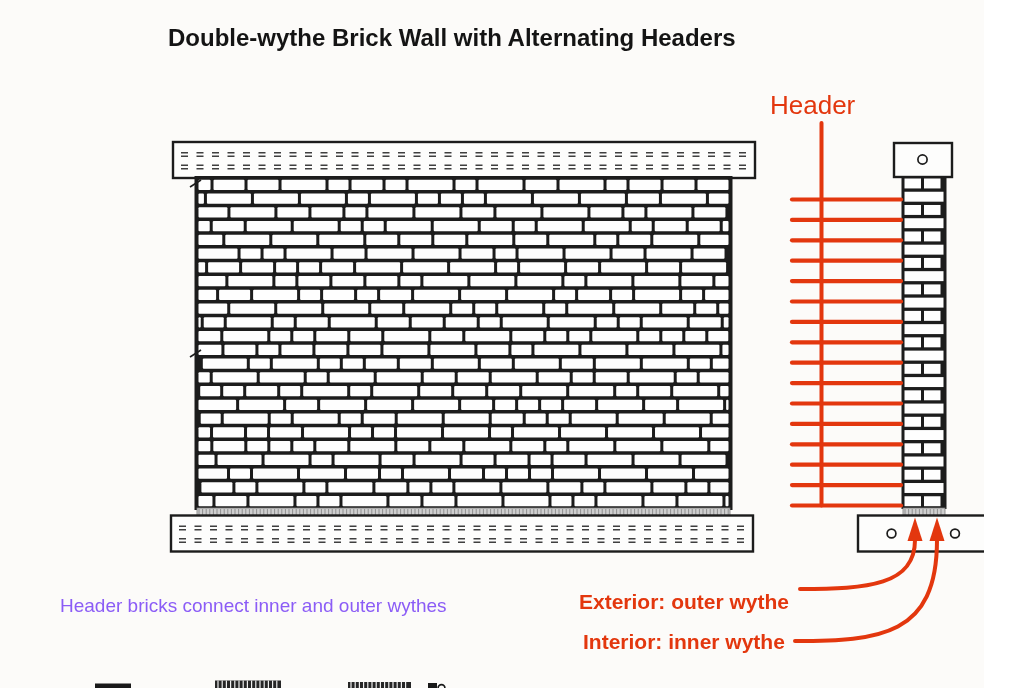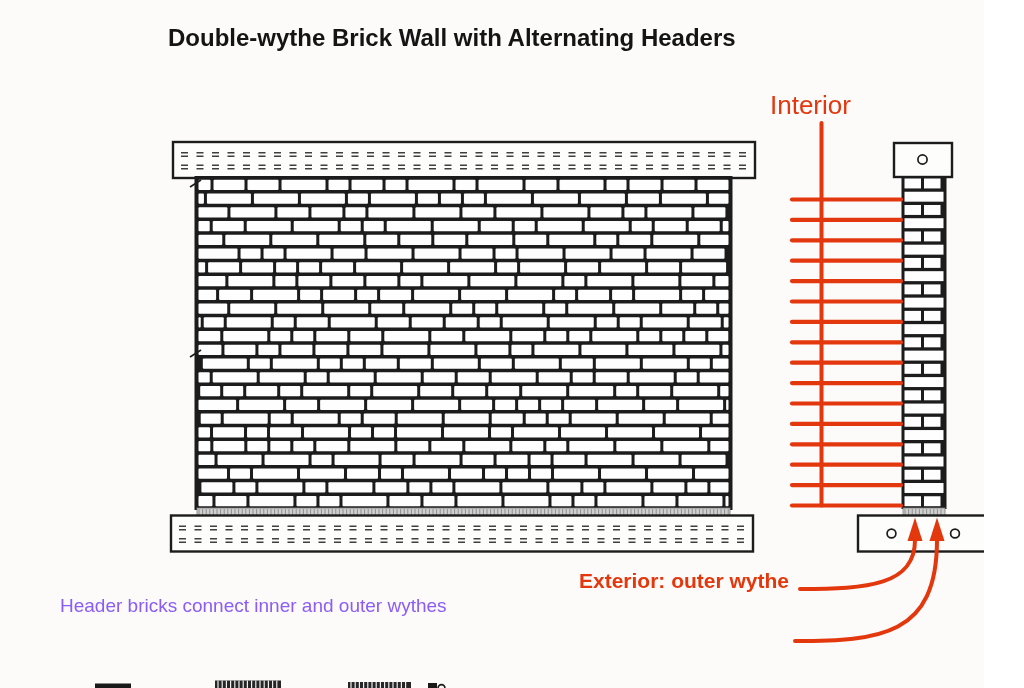--- a/index.html
+++ b/index.html
@@ -16,21 +16,21 @@
     left:168px;top:24px;
     font-size:24px;font-weight:bold;color:#141414;
   }
   .headers-label{
     left:770px;top:90px;
     font-size:26px;color:#e3370e;
   }
   .wythe-label{
     font-size:21px;font-weight:bold;color:#e3370e;
   }
-  .exterior-label{left:579px;top:569px;}
+  .exterior-label{left:579px;top:590px;}
   .interior-label{left:583px;top:630px;}
   .caption{
     left:60px;top:595px;
     font-size:19px;color:#8b5cf6;
   }
 </style>
 </head>
 <body>
 
 <div class="canvas">
@@ -526,16 +526,17 @@
         <rect x="95" y="683.5" width="36" height="4.5" fill="#191919"></rect>
         <rect x="215" y="680.5" width="66" height="7.5" fill="#262626"></rect>
         <rect x="348" y="682" width="63" height="6" fill="#262626"></rect>
         <rect x="428" y="683" width="9" height="5" fill="#191919"></rect>
         <circle cx="441.5" cy="688" r="3.4" fill="none" stroke="#191919" stroke-width="1.6"></circle>
         <path d="M 218 680.5 V 688 M 222.2 680.5 V 688 M 226.39999999999998 680.5 V 688 M 230.59999999999997 680.5 V 688 M 234.79999999999995 680.5 V 688 M 238.99999999999994 680.5 V 688 M 243.19999999999993 680.5 V 688 M 247.39999999999992 680.5 V 688 M 251.5999999999999 680.5 V 688 M 255.7999999999999 680.5 V 688 M 259.9999999999999 680.5 V 688 M 264.1999999999999 680.5 V 688 M 268.39999999999986 680.5 V 688 M 272.59999999999985 680.5 V 688 M 276.79999999999984 680.5 V 688 M 351 682 V 688 M 355.2 682 V 688 M 359.4 682 V 688 M 363.59999999999997 682 V 688 M 367.79999999999995 682 V 688 M 371.99999999999994 682 V 688 M 376.19999999999993 682 V 688 M 380.3999999999999 682 V 688 M 384.5999999999999 682 V 688 M 388.7999999999999 682 V 688 M 392.9999999999999 682 V 688 M 397.1999999999999 682 V 688 M 401.39999999999986 682 V 688 M 405.59999999999985 682 V 688 " stroke="#efefef" stroke-width="1.2" fill="none"></path>
       </g>
   </svg>
 
   <div class="txt title">Double-wythe Brick Wall with Alternating Headers</div>
-  <div class="txt headers-label">Interior</div>
+  <div class="txt headers-label">Header</div>
   <div class="txt wythe-label exterior-label">Exterior: outer wythe</div>
+  <div class="txt wythe-label interior-label">Interior: inner wythe</div>
   <div class="txt caption">Header bricks connect inner and outer wythes</div>
 </div>
 
 </body></html>

